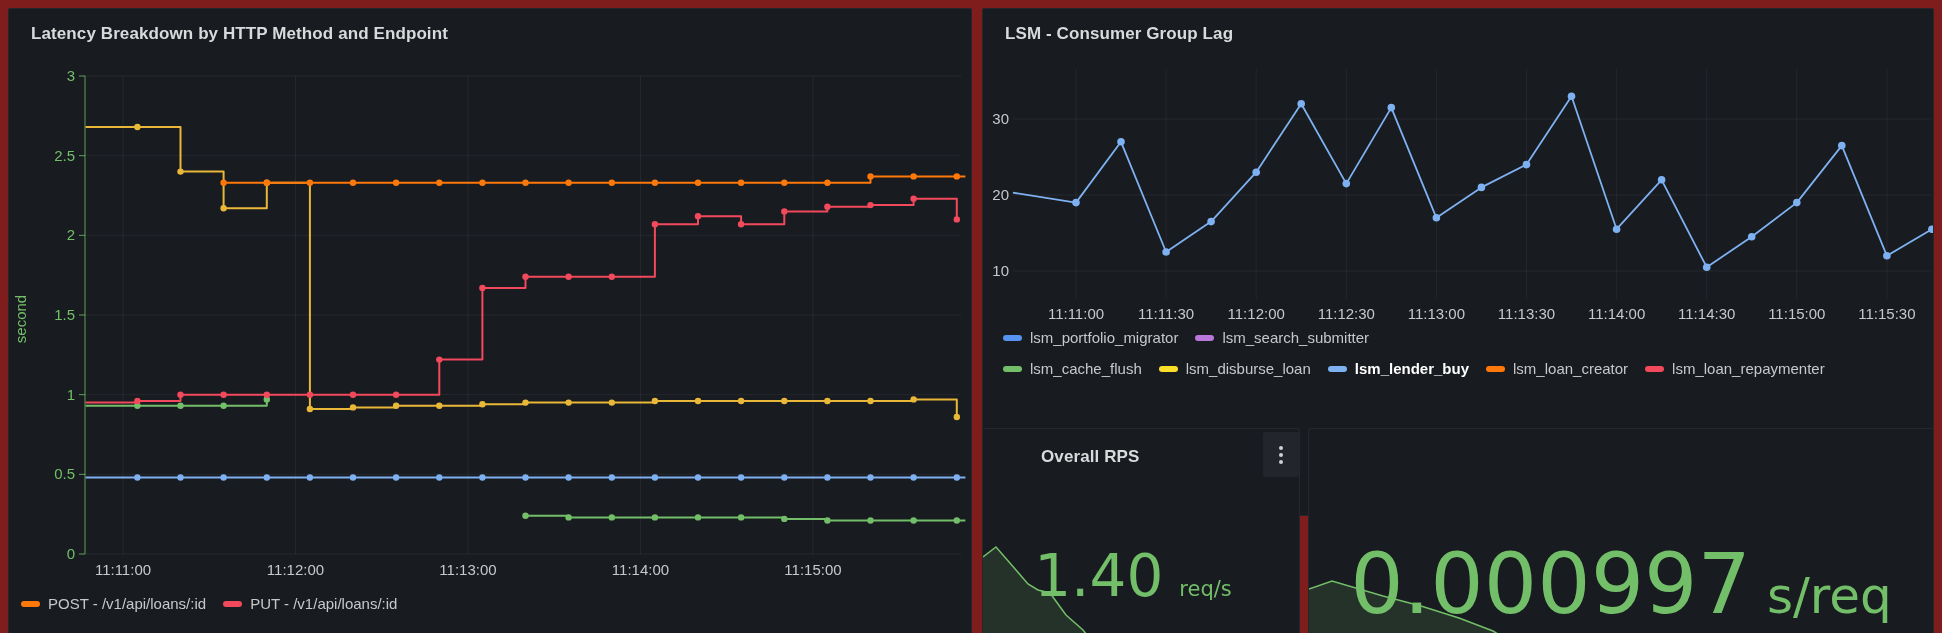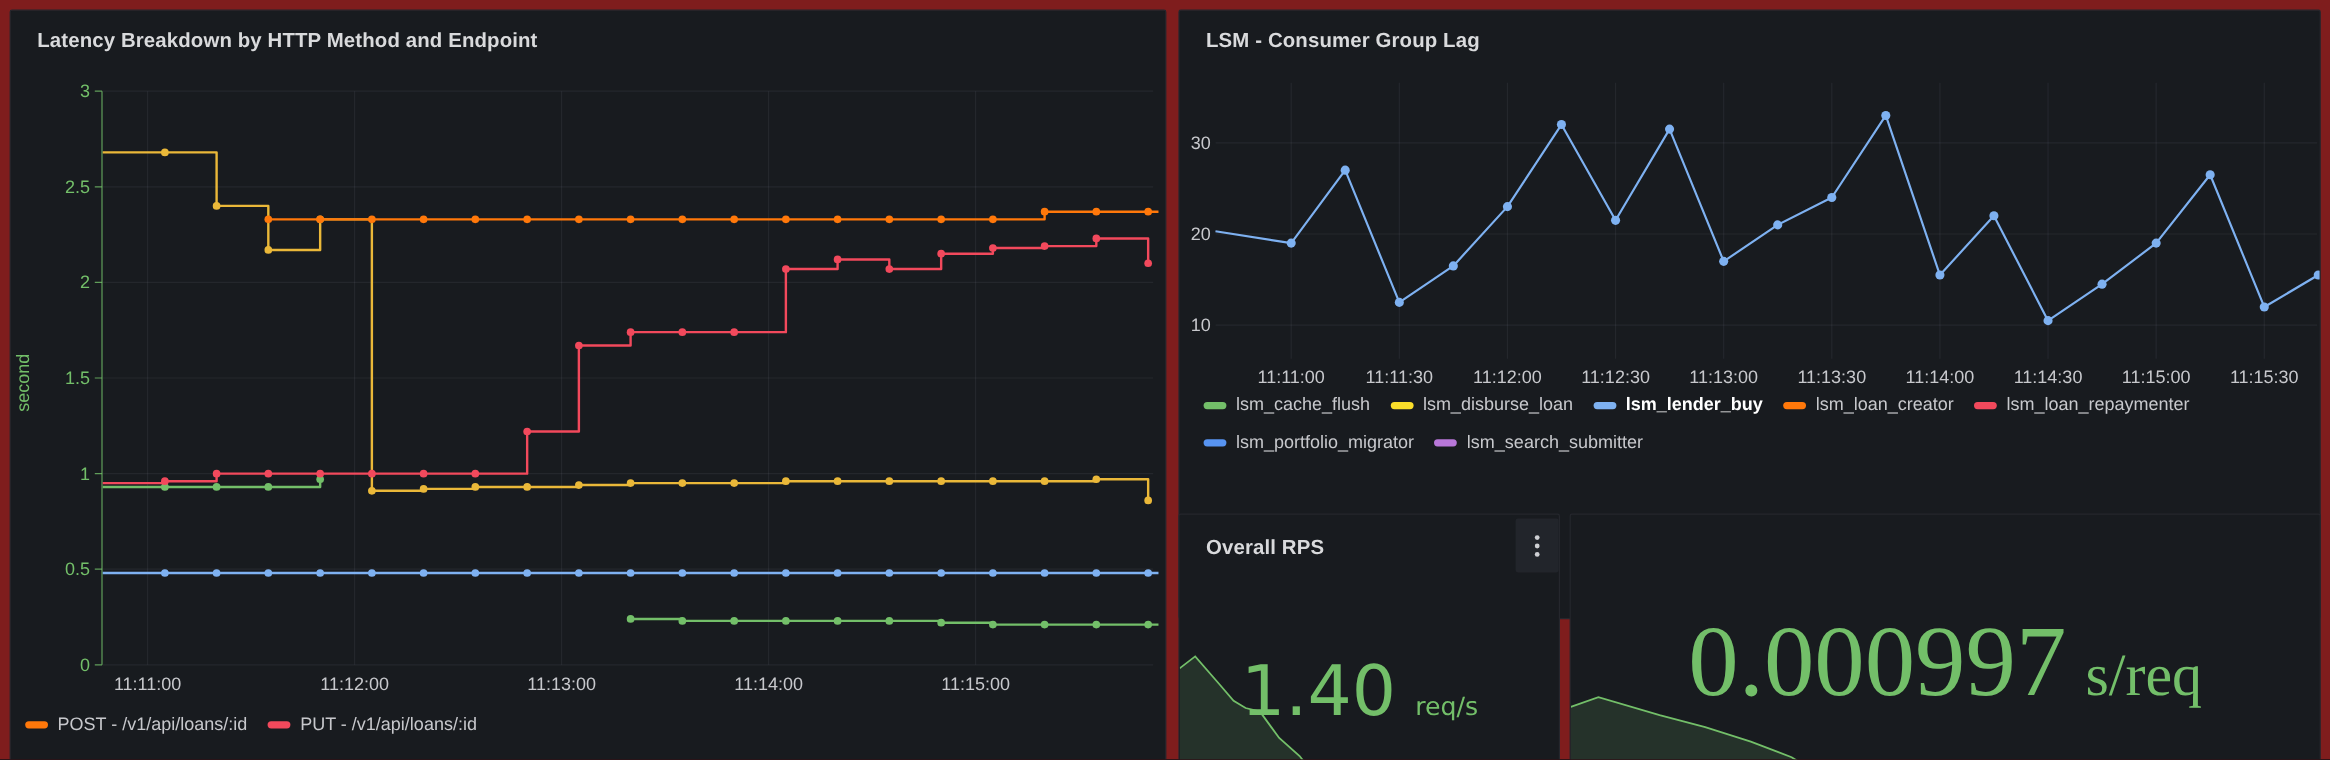--- a/index.html
+++ b/index.html
@@ -6,21 +6,21 @@
   .page{position:relative;width:1942px;height:633px;overflow:hidden;background:#7f1d1d;
         font-family:"Liberation Sans","DejaVu Sans",sans-serif;}
   .panel{position:absolute;background:#181b1f;border:1px solid #25272d;border-radius:2px;box-sizing:border-box;overflow:hidden;}
   #panel-latency{left:8px;top:8px;width:964px;height:700px;}
   #panel-lag{left:982px;top:8px;width:952px;height:508px;}
   #panel-rps{left:982px;top:428px;width:318px;height:260px;}
   #panel-avg{left:1308px;top:428px;width:626px;height:260px;}
 
   .panel-title{position:absolute;top:15px;left:22px;font-size:17px;font-weight:600;color:#d9dadc;
                letter-spacing:.1px;white-space:nowrap;cursor:pointer;z-index:3;}
-  #panel-rps .panel-title,#panel-avg .panel-title{top:18px;}
+  #panel-rps .panel-title,#panel-avg .panel-title{top:18px;margin-left:36px;}
 
   .chart-svg{position:absolute;left:0;top:0;}
   .grid{stroke:rgba(204,204,220,0.07);stroke-width:1;}
   .axisline{stroke:rgba(115,191,105,0.8);stroke-width:1;}
   .ytick{fill:#c7c8cc;font-size:15px;text-anchor:end;font-family:"Liberation Sans","DejaVu Sans",sans-serif;}
   .ytick.green{fill:#73bf69;}
   .xtick{fill:#c7c8cc;font-size:15px;text-anchor:middle;font-family:"Liberation Sans","DejaVu Sans",sans-serif;}
 
   .y-unit{position:absolute;left:11px;top:310px;transform:translate(-50%,-50%) rotate(-90deg);
           color:#73bf69;font-size:15px;white-space:nowrap;}
@@ -33,21 +33,21 @@
   .legend-item.active{color:#ffffff;font-weight:700;}
   .pill{width:19px;height:6px;border-radius:3px;display:inline-block;flex:none;}
 
   .kebab{position:absolute;right:0;top:3px;width:36px;height:45px;background:#22252b;border:none;border-radius:2px;
          display:flex;flex-direction:column;align-items:center;justify-content:center;gap:3px;cursor:pointer;z-index:4;}
   .kdot{width:4px;height:4px;border-radius:50%;background:#cfd0d4;}
 
   .value-row{position:absolute;display:flex;align-items:baseline;gap:16px;color:#73bf69;z-index:2;
              font-family:"DejaVu Sans","Liberation Sans",sans-serif;white-space:nowrap;}
   #panel-rps .value-row{left:150px;top:118px;transform:translateX(-50%);}
-  #panel-avg .value-row{left:50%;top:81px;transform:translateX(-50%);font-family:Liberation Serif, serif;}
+  #panel-avg .value-row{left:50%;top:113px;transform:translateX(-50%);}
   .big-value{font-weight:500;line-height:1;}
   #panel-rps .big-value{font-size:58px;}
   #panel-avg .big-value{font-size:84px;}
   .value-unit{font-weight:500;line-height:1;}
   #panel-rps .value-unit{font-size:21px;}
   #panel-avg .value-unit{font-size:50px;}
 
   .spark-svg{position:absolute;left:0;top:0;z-index:1;}
   .sparkline{fill:none;stroke:#73bf69;stroke-width:1.5;}
   .sparkfill{fill:rgba(115,191,105,0.15);stroke:none;}
@@ -254,48 +254,48 @@
         <circle cx="723.7" cy="258.2" r="3.8" fill="#7eb1f1"></circle>
         <circle cx="768.7" cy="227.8" r="3.8" fill="#7eb1f1"></circle>
         <circle cx="813.8" cy="193.6" r="3.8" fill="#7eb1f1"></circle>
         <circle cx="858.8" cy="136.6" r="3.8" fill="#7eb1f1"></circle>
         <circle cx="903.9" cy="246.8" r="3.8" fill="#7eb1f1"></circle>
         <circle cx="948.9" cy="220.2" r="3.8" fill="#7eb1f1"></circle>
       </svg>
     <div id="lag-legend" class="legend">
         <div class="legend-row">
           <span class="legend-item">
+            <span class="pill" style="background: rgb(87, 148, 242);"></span>
+            <span>lsm_portfolio_migrator</span>
+          </span>
+          <span class="legend-item">
+            <span class="pill" style="background: rgb(184, 119, 217);"></span>
+            <span>lsm_search_submitter</span>
+          </span>
+        </div>
+        <div class="legend-row">
+          <span class="legend-item">
             <span class="pill" style="background: rgb(115, 191, 105);"></span>
             <span>lsm_cache_flush</span>
           </span>
           <span class="legend-item">
             <span class="pill" style="background: rgb(250, 222, 42);"></span>
             <span>lsm_disburse_loan</span>
           </span>
           <span class="legend-item active">
             <span class="pill" style="background: rgb(126, 177, 241);"></span>
             <span>lsm_lender_buy</span>
           </span>
           <span class="legend-item">
             <span class="pill" style="background: rgb(255, 120, 10);"></span>
             <span>lsm_loan_creator</span>
           </span>
           <span class="legend-item">
             <span class="pill" style="background: rgb(242, 73, 92);"></span>
             <span>lsm_loan_repaymenter</span>
-          </span>
-        </div>
-        <div class="legend-row">
-          <span class="legend-item">
-            <span class="pill" style="background: rgb(87, 148, 242);"></span>
-            <span>lsm_portfolio_migrator</span>
-          </span>
-          <span class="legend-item">
-            <span class="pill" style="background: rgb(184, 119, 217);"></span>
-            <span>lsm_search_submitter</span>
           </span>
         </div>
       </div>
   </section>
 
   <section class="panel" id="panel-rps">
     <svg id="rps-spark" class="spark-svg" width="318" height="212">
         <polygon points="0,128 13,118 33,141 45,155 55,161 67,164 83,186 100,201 107,210 107,212 0,212" class="sparkfill"></polygon>
         <polyline points="0,128 13,118 33,141 45,155 55,161 67,164 83,186 100,201 107,210" class="sparkline"></polyline>
       </svg>

